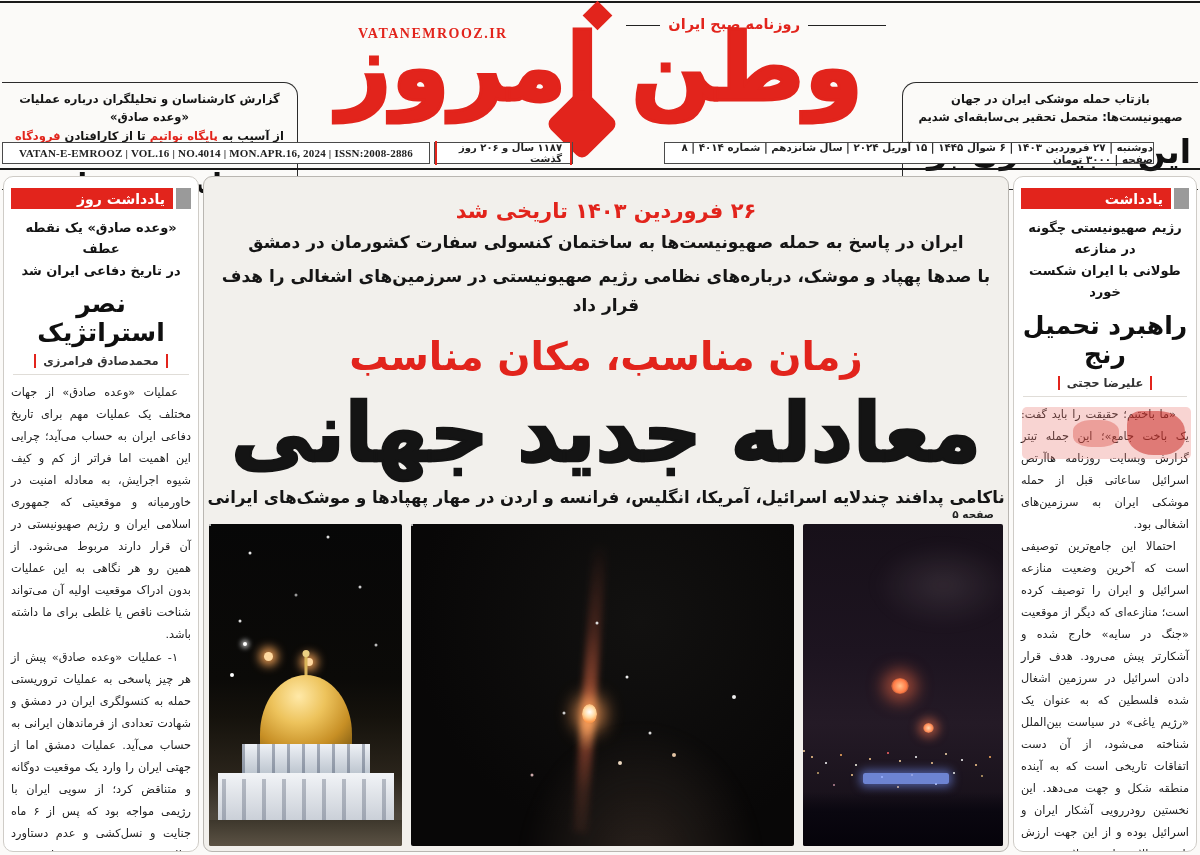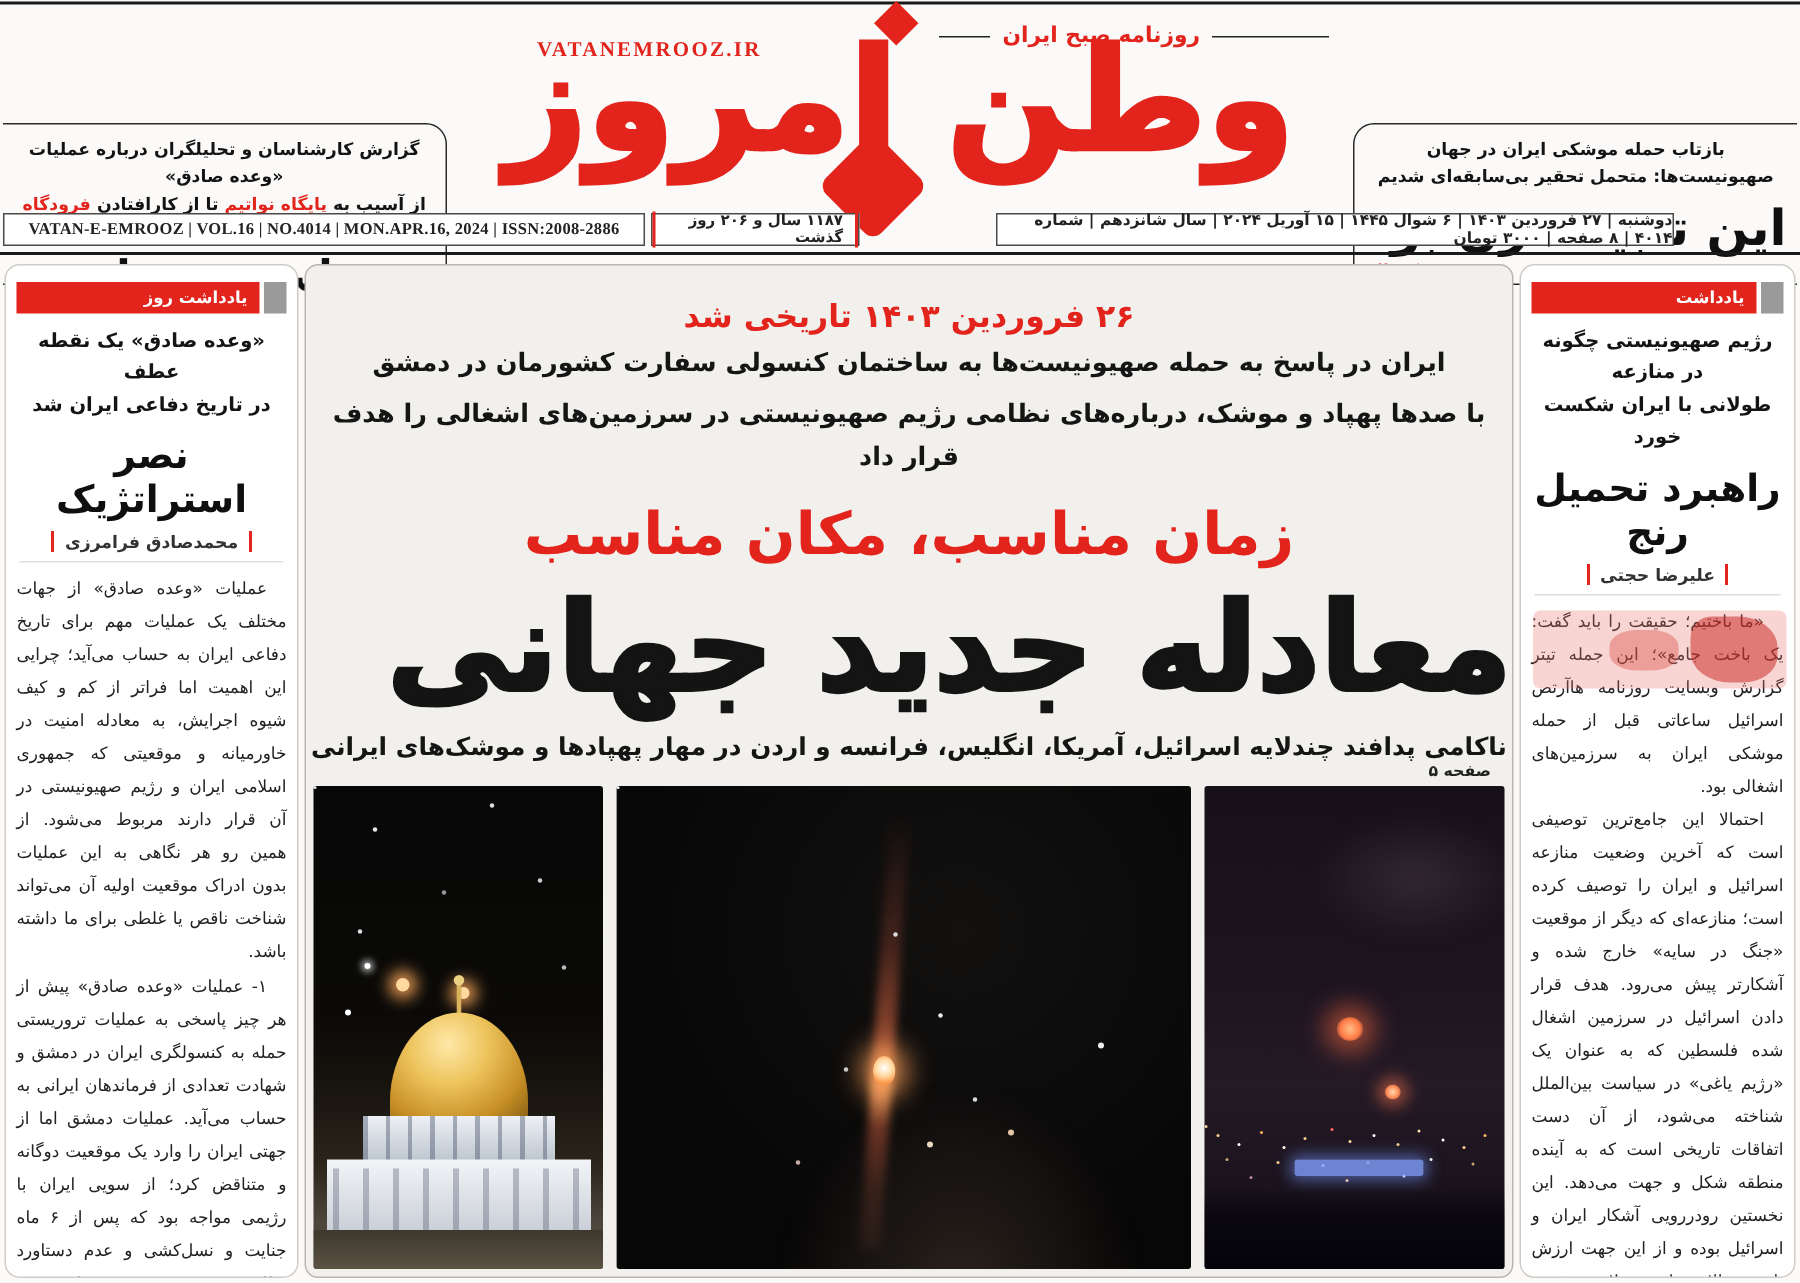--- a/index.html
+++ b/index.html
@@ -34,47 +34,47 @@
   .tl-l{width:78px;} .tl-r{width:34px;}
   .logo-text{position:absolute;left:0;right:0;top:14px;text-align:center;font-size:94px;font-weight:bold;-webkit-text-stroke:3px var(--accent);line-height:1.1;}
   .logo-diamond{position:absolute;left:287px;top:3px;width:21px;height:21px;background:var(--accent);transform:rotate(45deg);}
   .logo-spade{position:absolute;left:256px;top:96px;width:52px;height:52px;background:var(--accent);transform:rotate(45deg);border-radius:8px;}
 
   
   .info{position:absolute;top:142px;height:22px;border:1px solid #4a4a4a;display:flex;align-items:center;justify-content:center;background:#fff;}
   .info-en{left:2px;width:428px;font-family:"Liberation Serif",serif;font-size:11px;font-weight:bold;direction:ltr;letter-spacing:.2px;color:#222;}
   .info-counter{left:434px;width:139px;font-size:10px;font-weight:bold;color:#222;}
   .counter-inner{border-left:2px solid var(--accent);border-right:2px solid var(--accent);padding:1px 8px;}
-  .info-fa{left:664px;width:452px;font-size:10.3px;font-weight:bold;color:#222;}
+  .info-fa{left:664px;width:490px;font-size:10.3px;font-weight:bold;color:#222;}
 
   
   .col{position:absolute;top:176px;height:676px;border:1px solid #cfccc7;border-radius:10px;background:#fff;overflow:hidden;padding:10px 7px 6px;}
   .col-left{left:3px;width:196px;}
   .col-right{left:1013px;width:184px;}
   .banner{display:flex;align-items:stretch;height:21px;margin:1px 0 8px;}
   .banner .sq{width:15px;background:#9a9a9a;margin-left:3px;}
-  .banner .bar{flex:1;background:var(--accent);color:#fff;font-size:11px;font-weight:bold;display:flex;align-items:center;padding-right:8px;}
+  .banner .bar{flex:1;background:var(--accent);color:#fff;font-size:14px;font-weight:bold;display:flex;align-items:center;padding-right:8px;}
   .col-kicker{text-align:center;font-size:13px;font-weight:bold;line-height:1.65;color:#141414;}
   .col-title{text-align:center;font-size:25px;font-weight:bold;margin:8px 0 7px;color:#0f0f0f;}
   .col-author{text-align:center;font-size:11.5px;font-weight:bold;margin-bottom:6px;color:#333;}
   .col-author span{border-left:2px solid var(--accent);border-right:2px solid var(--accent);padding:0 7px;}
   .col-sep{height:1px;background:#e0ddd8;margin:0 2px 7px;}
   .col-body p{font-size:11.3px;line-height:1.95;text-align:justify;text-indent:13px;color:#222;margin:0;}
 
   
   .stamp{position:absolute;right:5px;left:8px;top:230px;height:52px;background:rgba(233,112,106,.30);border-radius:5px;z-index:3;pointer-events:none;overflow:hidden;}
   .stamp::before{content:"";position:absolute;right:6px;top:4px;width:58px;height:44px;background:rgba(198,32,26,.5);border-radius:14px 46% 40% 46%;}
   .stamp::after{content:"";position:absolute;right:72px;top:13px;width:46px;height:27px;background:rgba(214,60,52,.35);border-radius:40%;}
 
   
   .center{position:absolute;left:203px;top:176px;width:806px;height:676px;background:#f2f0ec;border:1.5px solid #b9b6b1;border-radius:9px;overflow:hidden;display:flex;flex-direction:column;}
   .c-kicker{color:var(--accent);text-align:center;font-size:21px;font-weight:bold;margin-top:22px;}
   .c-deck{text-align:center;font-size:17px;font-weight:bold;line-height:1.7;margin-top:5px;color:#151515;}
   .c-sub{color:var(--accent);text-align:center;font-size:39px;font-weight:bold;margin-top:14px;}
-  .c-head{font-size:82px;font-weight:bold;color:#141414;-webkit-text-stroke:2.5px #141414;line-height:1.28;margin-top:2px;}
+  .c-head{text-align:center;font-size:82px;font-weight:bold;color:#141414;-webkit-text-stroke:2.5px #141414;line-height:1.28;margin-top:2px;}
   .c-deck3{text-align:center;font-size:16.5px;font-weight:bold;margin-top:2px;color:#151515;}
   .c-pageref{font-size:10.5px;font-weight:bold;margin:1px 14px 4px;text-align:right;color:#222;}
 
   .photos{flex:1;display:flex;gap:9px;padding:0 5px 5px;direction:ltr;}
   .photo{position:relative;overflow:hidden;border-radius:2px;}
   .ph1{flex:196 0 0;background:linear-gradient(180deg,#070707 0%,#0b0a08 48%,#15120c 60%,#2a241b 78%,#4c453b 90%,#57503f 100%);}
   .ph2{flex:388 0 0;background:radial-gradient(ellipse at 60% 30%,#121110 0%,#080707 70%),#080707;}
   .ph3{flex:203 0 0;background:linear-gradient(180deg,#171019 0%,#1d1420 40%,#241a26 62%,#120d15 100%);}
 
   

